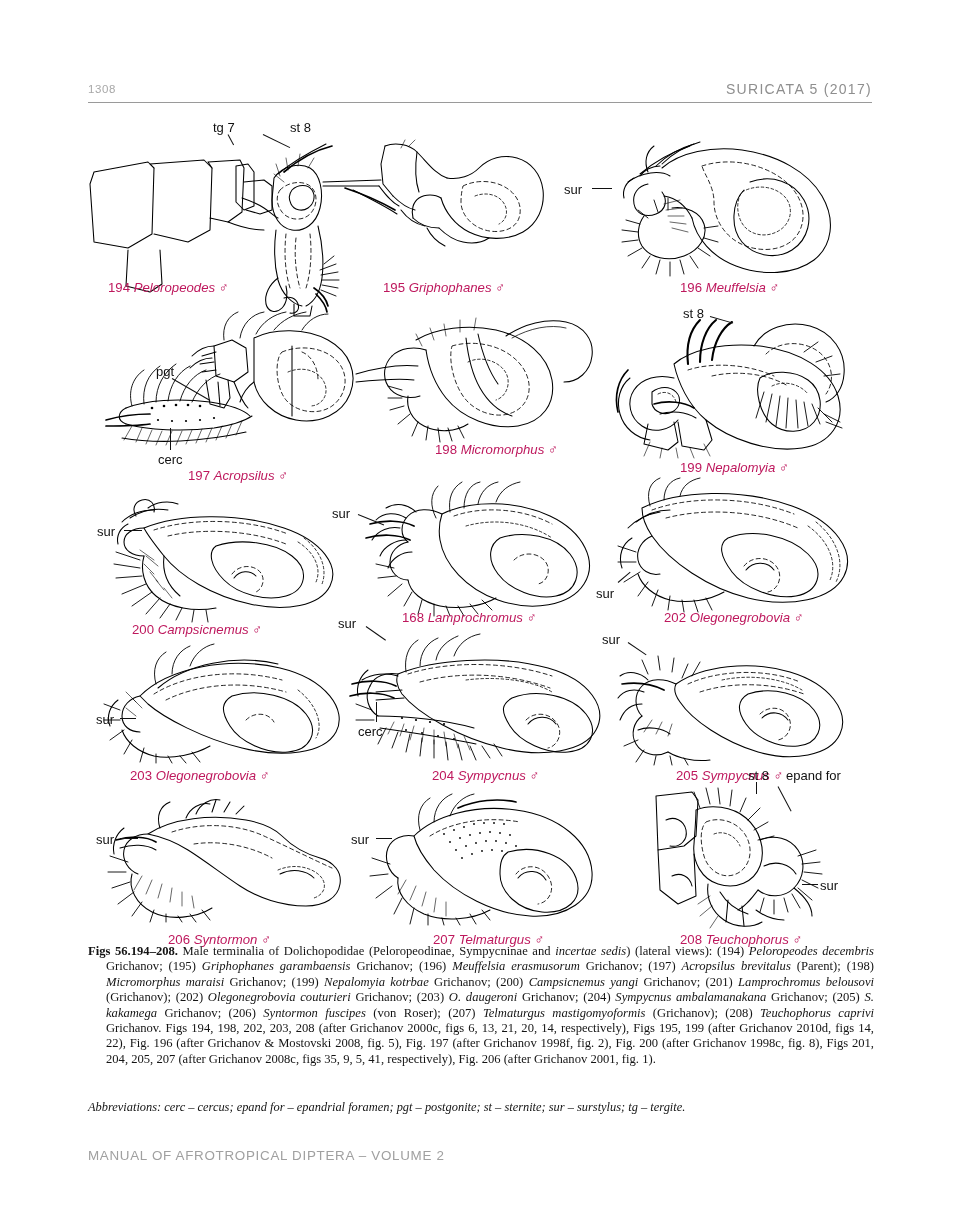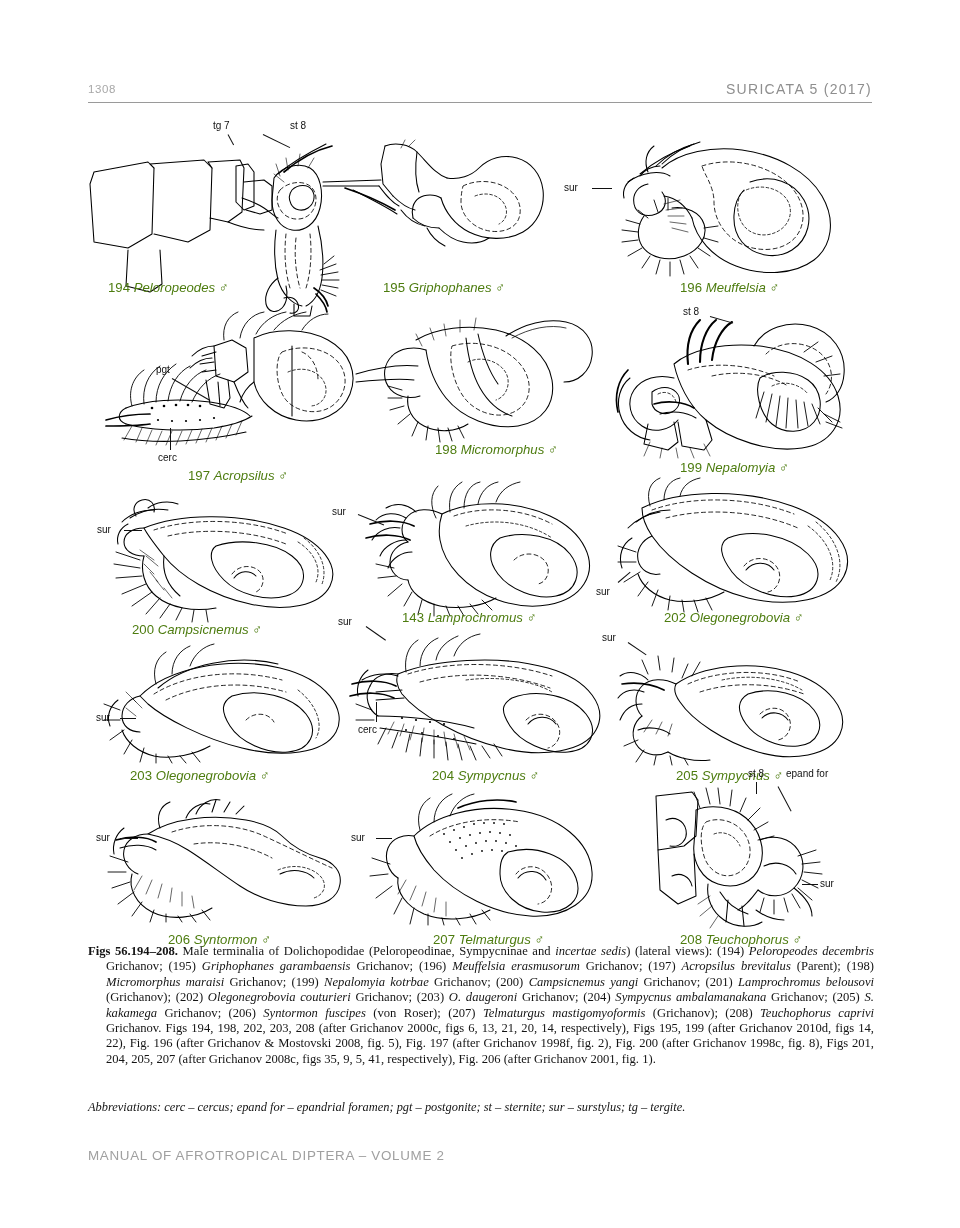--- a/index.html
+++ b/index.html
@@ -48,30 +48,30 @@
   .fig {
     position: absolute;
   }
   .fig svg { display: block; overflow: visible; }
 
   .fig-caption {
     position: absolute;
     font-family: "Liberation Sans", sans-serif;
     font-size: 13.2px;
     white-space: nowrap;
-    color: #4d7c0f;
+    color: #be185d;
   }
   .fig-caption .num { font-style: normal; }
   .fig-caption .taxon { font-style: italic; }
   .fig-caption .sex { font-style: normal; letter-spacing: .5px; }
 
   .anno {
     position: absolute;
     font-family: "Liberation Sans", sans-serif;
-    font-size: 10px;
+    font-size: 13px;
     color: #111;
     white-space: nowrap;
   }
 
   
   .leader {
     position: absolute;
     background: #111;
     height: 1px;
   }
@@ -563,21 +563,21 @@
         <path d="M114,26 C114,12 120,2 130,0"></path>
         <path d="M128,22 C130,10 138,2 148,0"></path>
         <path d="M146,20 C150,8 160,2 170,0"></path>
         <path d="M86,36 C80,24 80,12 88,4"></path>
       </g>
     </svg>
   </div>
   <div class="anno" style="left:244px; top:386px;">sur</div>
   <div class="leader" style="left:270px; top:394px; width:28px; transform:rotate(22deg); transform-origin:left center;"></div>
   <div class="fig-caption" style="left:314px; top:490px;">
-    <span class="num">143</span>
+    <span class="num">168</span>
     <span class="taxon">Lamprochromus</span>
     <span class="sex">♂</span>
   </div>
 
   <div class="fig" style="left:520px; top:358px;">
     <svg width="250" height="135" viewBox="0 0 250 135">
       <path class="ln" d="M34,30 C70,12 134,10 184,28 C228,44 248,74 236,98 C224,122 182,130 140,120 C100,110 62,84 44,58 C36,46 34,36 34,30 Z"></path>
       <path class="dash" d="M44,32 C82,18 140,18 186,36"></path>
       <path class="dash" d="M58,40 C96,30 148,32 190,50"></path>
       <path class="dash-f" d="M200,48 C220,62 230,84 222,102"></path>

